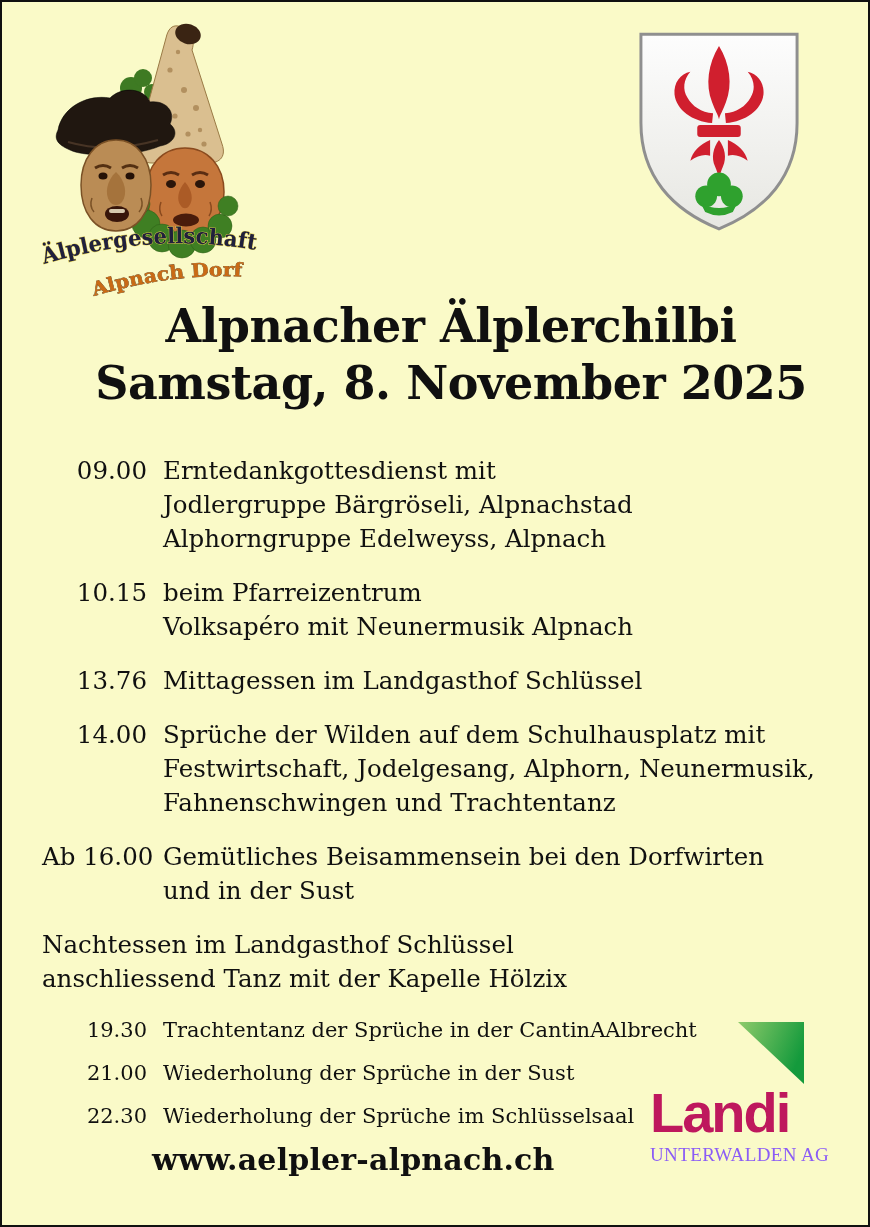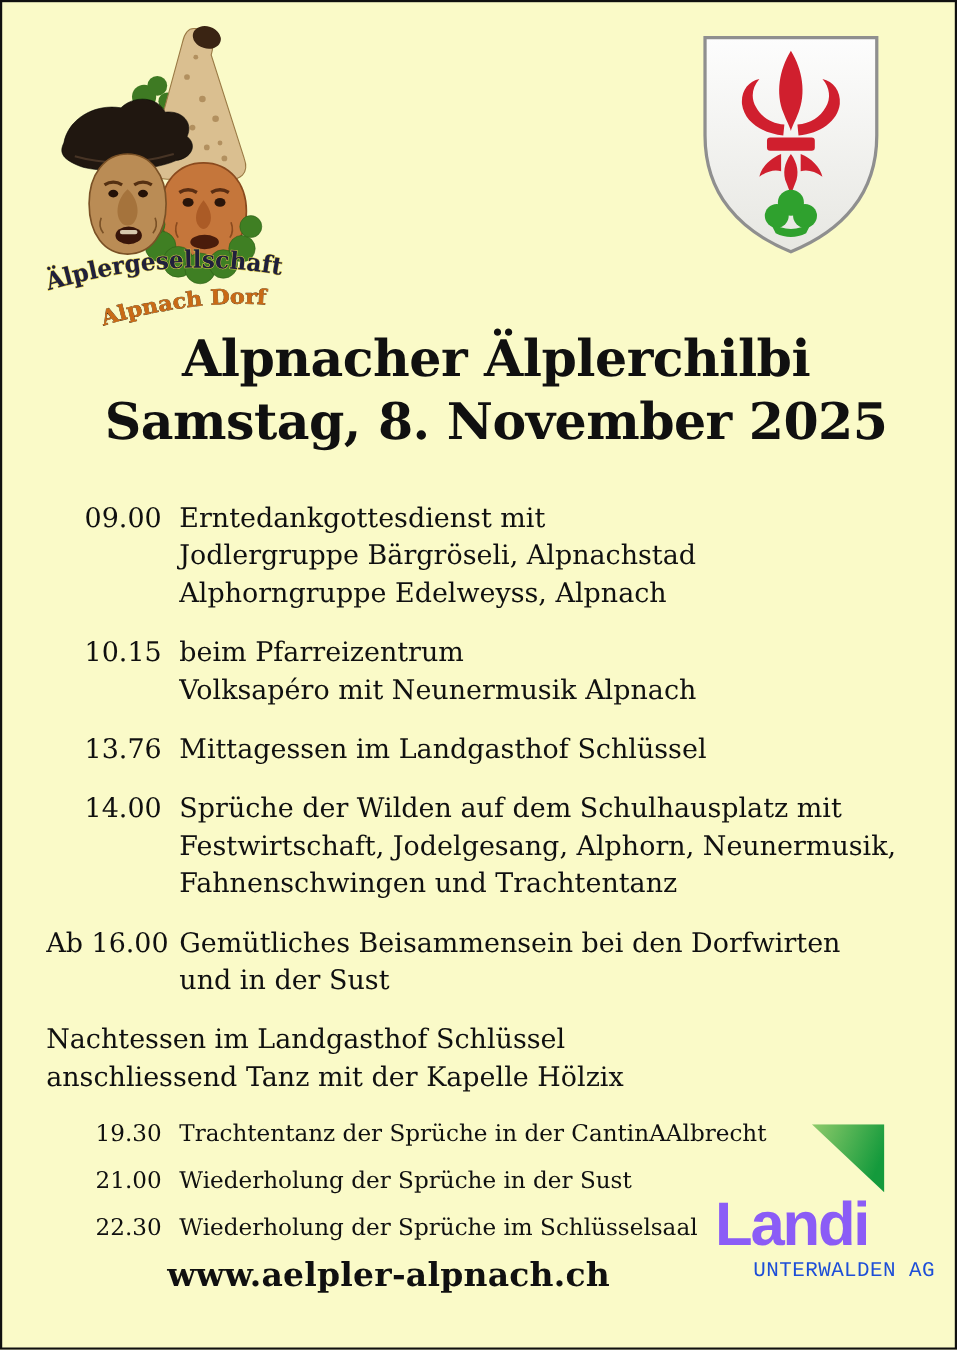--- a/index.html
+++ b/index.html
@@ -17,22 +17,22 @@
   .schedule{position:absolute;left:40px;top:452px;width:748px;}
   .row{display:flex;margin-bottom:20px;}
   .row .time{width:105px;min-width:105px;text-align:right;margin-right:16px;font-size:24.5px;line-height:34px;white-space:nowrap;}
   .row .desc{font-size:24.5px;line-height:34px;}
   .row.small{margin-bottom:15px;}
   .row.small .time,.row.small .desc{font-size:21px;line-height:28px;}
   .line{white-space:nowrap;}
   .website{position:absolute;left:150px;top:1140px;font-size:30px;font-weight:bold;letter-spacing:0.2px;}
   .landi{position:absolute;left:648px;top:1020px;width:200px;}
   .landi .tri{display:block;margin-left:88px;}
-  .landi .brand{font-family:"Liberation Sans",sans-serif;font-weight:bold;font-size:56px;line-height:58px;color:#8b5cf6;letter-spacing:-2px;}
-  .landi .sub{font-family:Liberation Mono, monospace;font-size:19px;letter-spacing:0.4px;color:#1d4ed8;margin-top:2px;white-space:nowrap;text-align:right;}
+  .landi .brand{font-family:"Liberation Sans",sans-serif;font-weight:bold;font-size:56px;line-height:58px;color:#be185d;letter-spacing:-2px;}
+  .landi .sub{font-family:Liberation Serif, serif;font-size:19px;letter-spacing:0.4px;color:#8b5cf6;margin-top:2px;white-space:nowrap;}
 </style>
 </head>
 <body>
 
 <div class="page">
 
   <div class="club-logo">
     <svg viewBox="0 0 246 294" width="246" height="294">
       <defs>
         <path id="arcTop" d="M16 252 Q130 218 238 240"></path>

